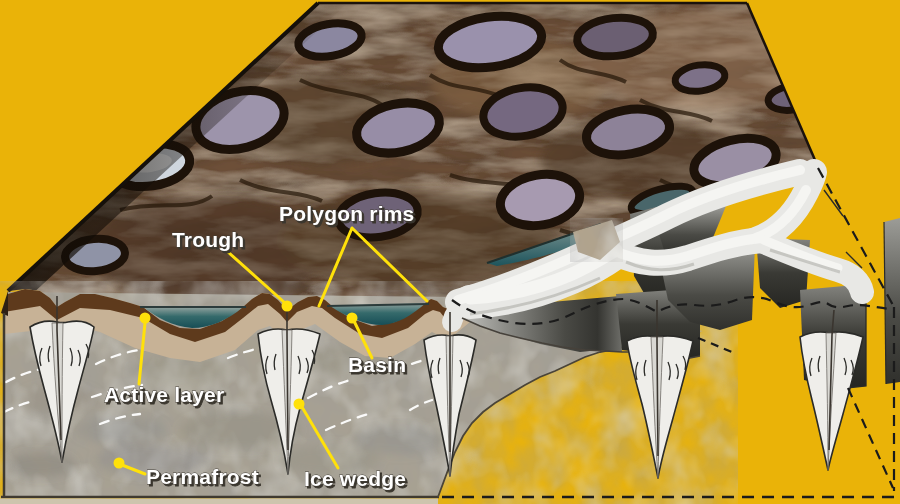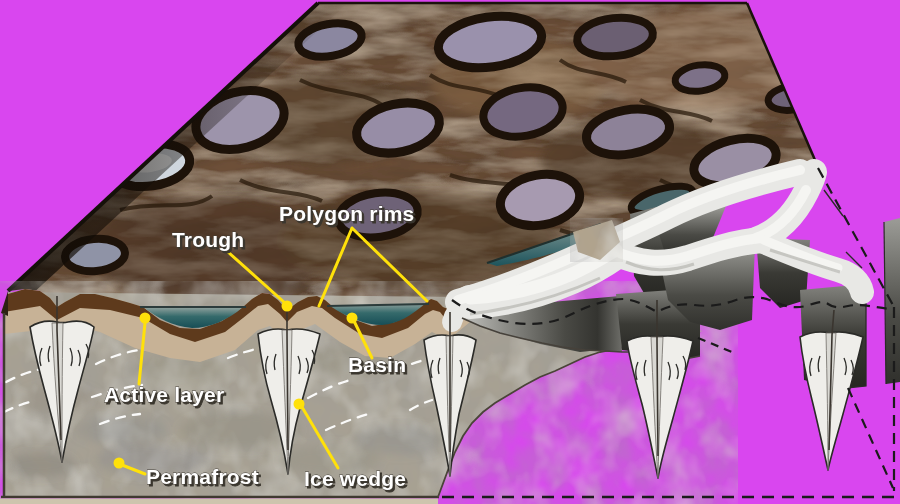--- a/index.html
+++ b/index.html
@@ -1,16 +1,16 @@
 <!DOCTYPE html>
 <html><head>
 <meta charset="utf-8">
 <style>
   html,body{margin:0;padding:0;background:#ffffff;}
-  .stage{position:relative;width:900px;height:504px;background:#d946ef;overflow:hidden;
+  .stage{position:relative;width:900px;height:504px;background:#eab308;overflow:hidden;
          font-family:"Liberation Sans", sans-serif;}
   svg{display:block}
   .lbl{font-family:"Liberation Sans", sans-serif;font-weight:bold;font-size:21px;
        fill:#ffffff;stroke:#45403a;stroke-width:0.8px;paint-order:stroke;
        letter-spacing:0.2px;}
   .lblshadow{filter:drop-shadow(2px 2px 0px #3a362e);}
 </style>
 </head>
 <body>
 

